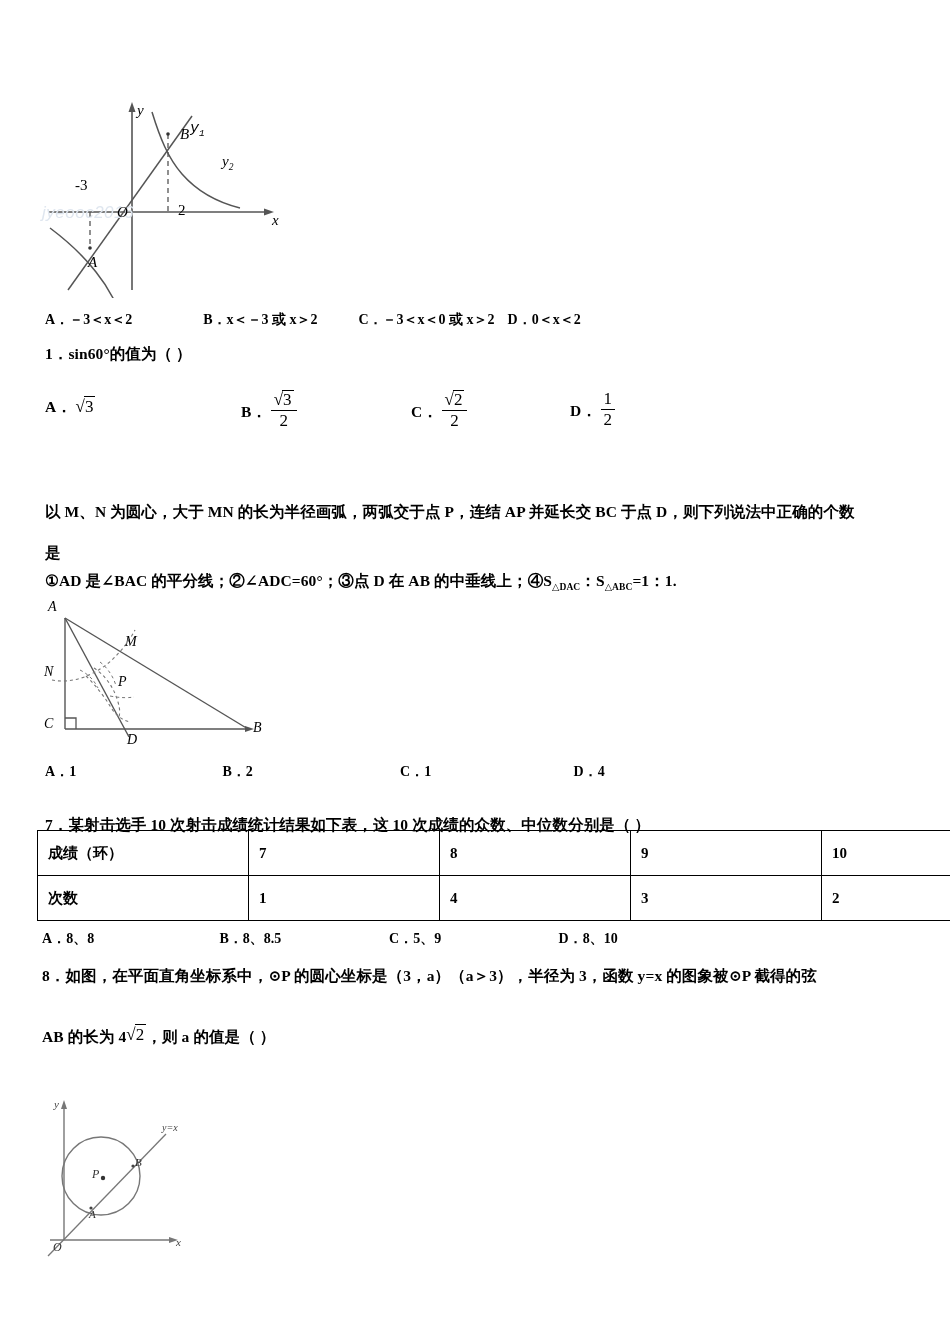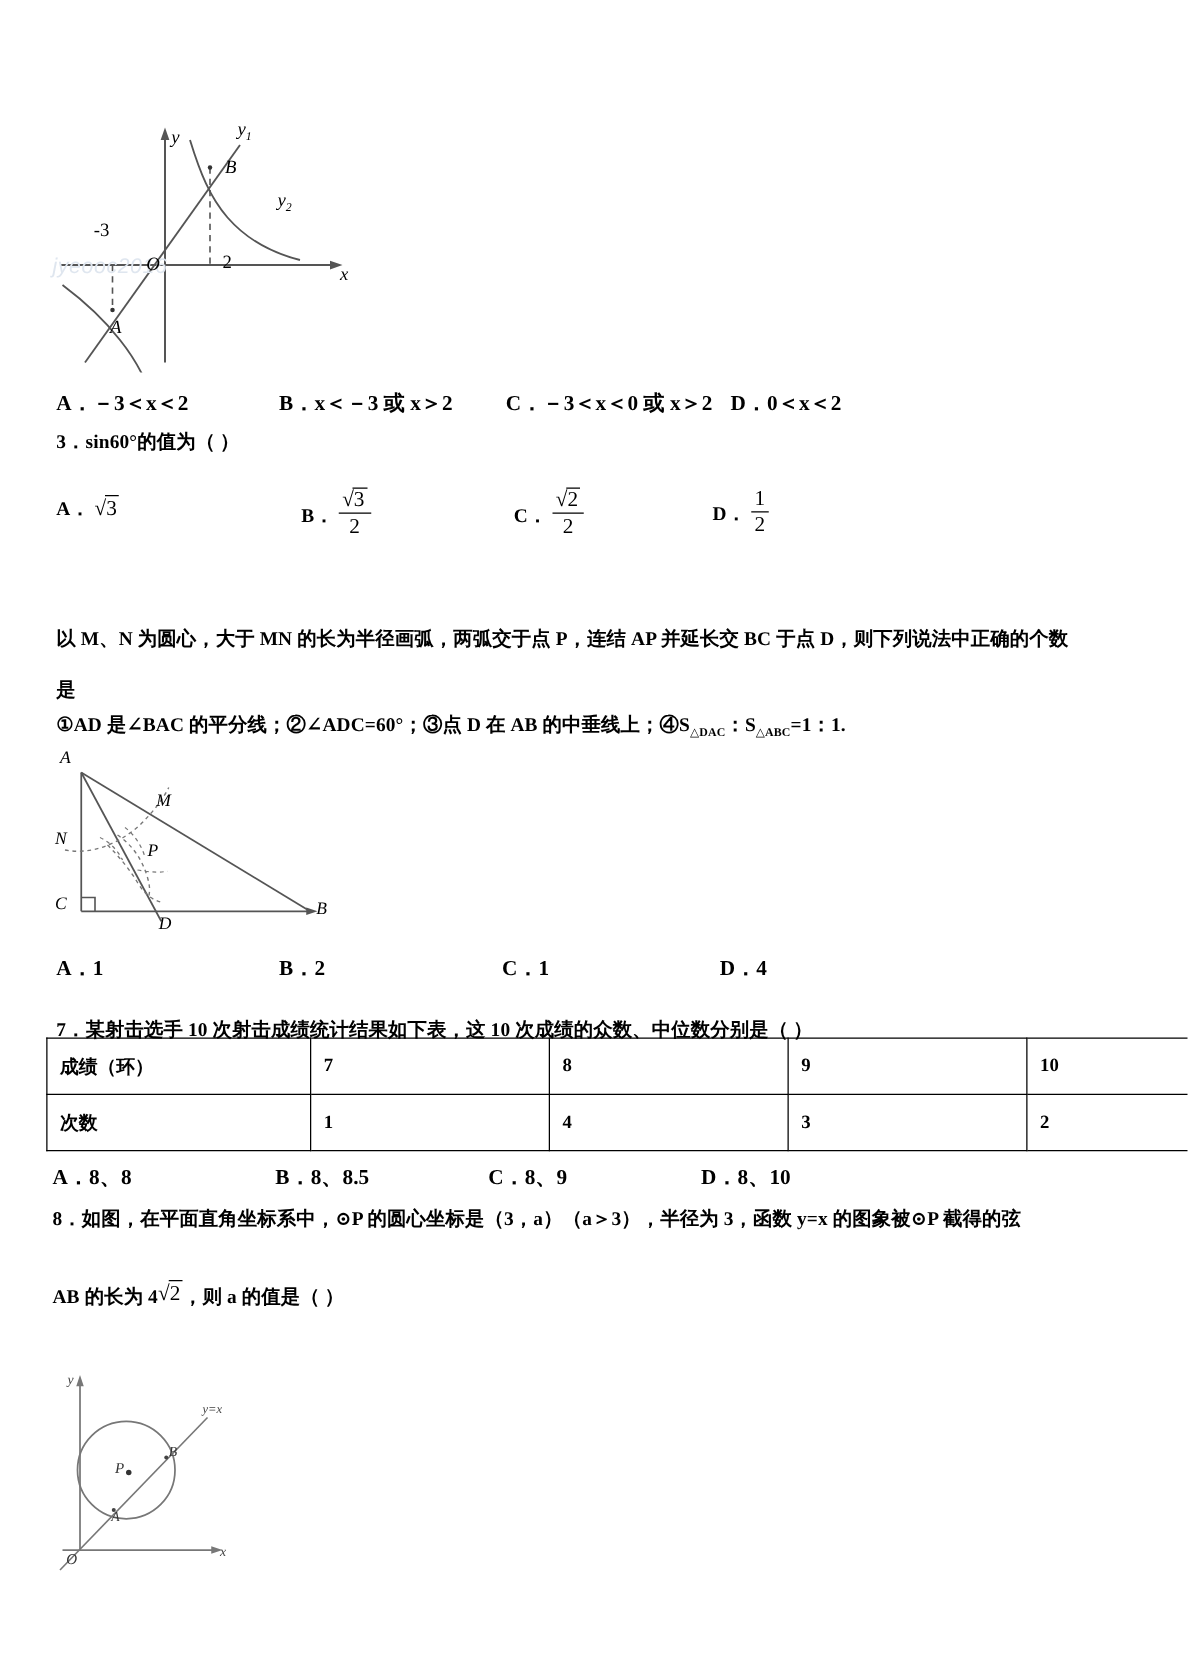--- a/index.html
+++ b/index.html
@@ -26,21 +26,21 @@
   .qline {
     position: absolute;
     font-size: 15.5px;
     font-weight: bold;
     letter-spacing: 0.1px;
     white-space: nowrap;
     line-height: 1.2;
   }
   .opt-row {
     position: absolute;
-    font-size: 17px;
+    font-size: 14px;
     font-weight: bold;
     white-space: nowrap;
   }
   .opt {
     display: inline-block;
   }
   .sub-small { font-size: 9.5px; vertical-align: sub; }
 
   
   .frac {
@@ -137,21 +137,21 @@
     <div style="position:absolute; left:97px; top:24px; font-size:15px; font-style:italic;">y</div>
     <div style="position:absolute; left:232px; top:134px; font-size:15px; font-style:italic;">x</div>
     <div style="position:absolute; left:77px; top:126px; font-size:15px; font-style:italic;">O</div>
 
     <div style="position:absolute; left:138px; top:124px; font-size:15px;">2</div>
     <div style="position:absolute; left:35px; top:99px; font-size:15px;">-3</div>
 
     <div style="position:absolute; left:140px; top:48px; font-size:15px; font-style:italic;">B</div>
     <div style="position:absolute; left:48px; top:176px; font-size:15px; font-style:italic;">A</div>
 
-    <div style="position:absolute; left:150px; top:18px; font-size:15px; font-style:italic;"><span>y</span><span class="sub-small">1</span></div>
+    <div style="position:absolute; left:150px; top:42px; font-size:15px; font-style:italic;font-family:Liberation Mono, monospace;"><span>y</span><span class="sub-small">1</span></div>
     <div style="position:absolute; left:182px; top:75px; font-size:15px; font-style:italic;"><span>y</span><span class="sub-small">2</span></div>
   </div>
 
   <div class="opt-row" style="left:45px; top:311px;">
     <span class="opt">
       <span>A．</span><span>－3＜x＜2</span>
     </span>
     <span style="display:inline-block; width:64px;"></span>
     <span class="opt">
       <span>B．</span><span>x＜－3 或 x＞2</span>
@@ -159,21 +159,21 @@
     <span style="display:inline-block; width:34px;"></span>
     <span class="opt">
       <span>C．</span><span>－3＜x＜0 或 x＞2</span>
     </span>
     <span style="display:inline-block; width:6px;"></span>
     <span class="opt">
       <span>D．</span><span>0＜x＜2</span>
     </span>
   </div>
 
-  <div class="qline" style="left:45px; top:345px;">3．sin60°的值为（      ）</div>
+  <div class="qline" style="left:45px; top:345px;">1．sin60°的值为（      ）</div>
 
   <div style="position:absolute; left:45px; top:378px; width:600px; height:50px;font-family:Liberation Serif, serif;">
 
     <span style="position:absolute; left:0px; top:18px; font-size:15.5px; font-weight:bold;">
       <span>A．</span>
       <span class="radical">
         <span class="rad-sym">√</span><span class="rad-body">3</span>
       </span>
     </span>
 
@@ -280,21 +280,21 @@
   </table>
 
   <div class="opt-row" style="left:42px; top:930px;">
     <span class="opt" style="width:174px;">
       <span>A．</span><span>8、8</span>
     </span>
     <span class="opt" style="width:166px;">
       <span>B．</span><span>8、8.5</span>
     </span>
     <span class="opt" style="width:166px;">
-      <span>C．</span><span>8、9</span>
+      <span>C．</span><span>5、9</span>
     </span>
     <span class="opt">
       <span>D．</span><span>8、10</span>
     </span>
   </div>
 
   <div class="qline" style="left:42px; top:967px;">8．如图，在平面直角坐标系中，⊙P 的圆心坐标是（3，a）（a＞3），半径为 3，函数 y=x 的图象被⊙P 截得的弦</div>
 
   <div class="qline" style="left:42px; top:1024px;">
     <span>AB 的长为 4</span><span class="radical" style="vertical-align:2px;"><span class="rad-sym">√</span><span class="rad-body">2</span></span><span>，则 a 的值是（      ）</span>

